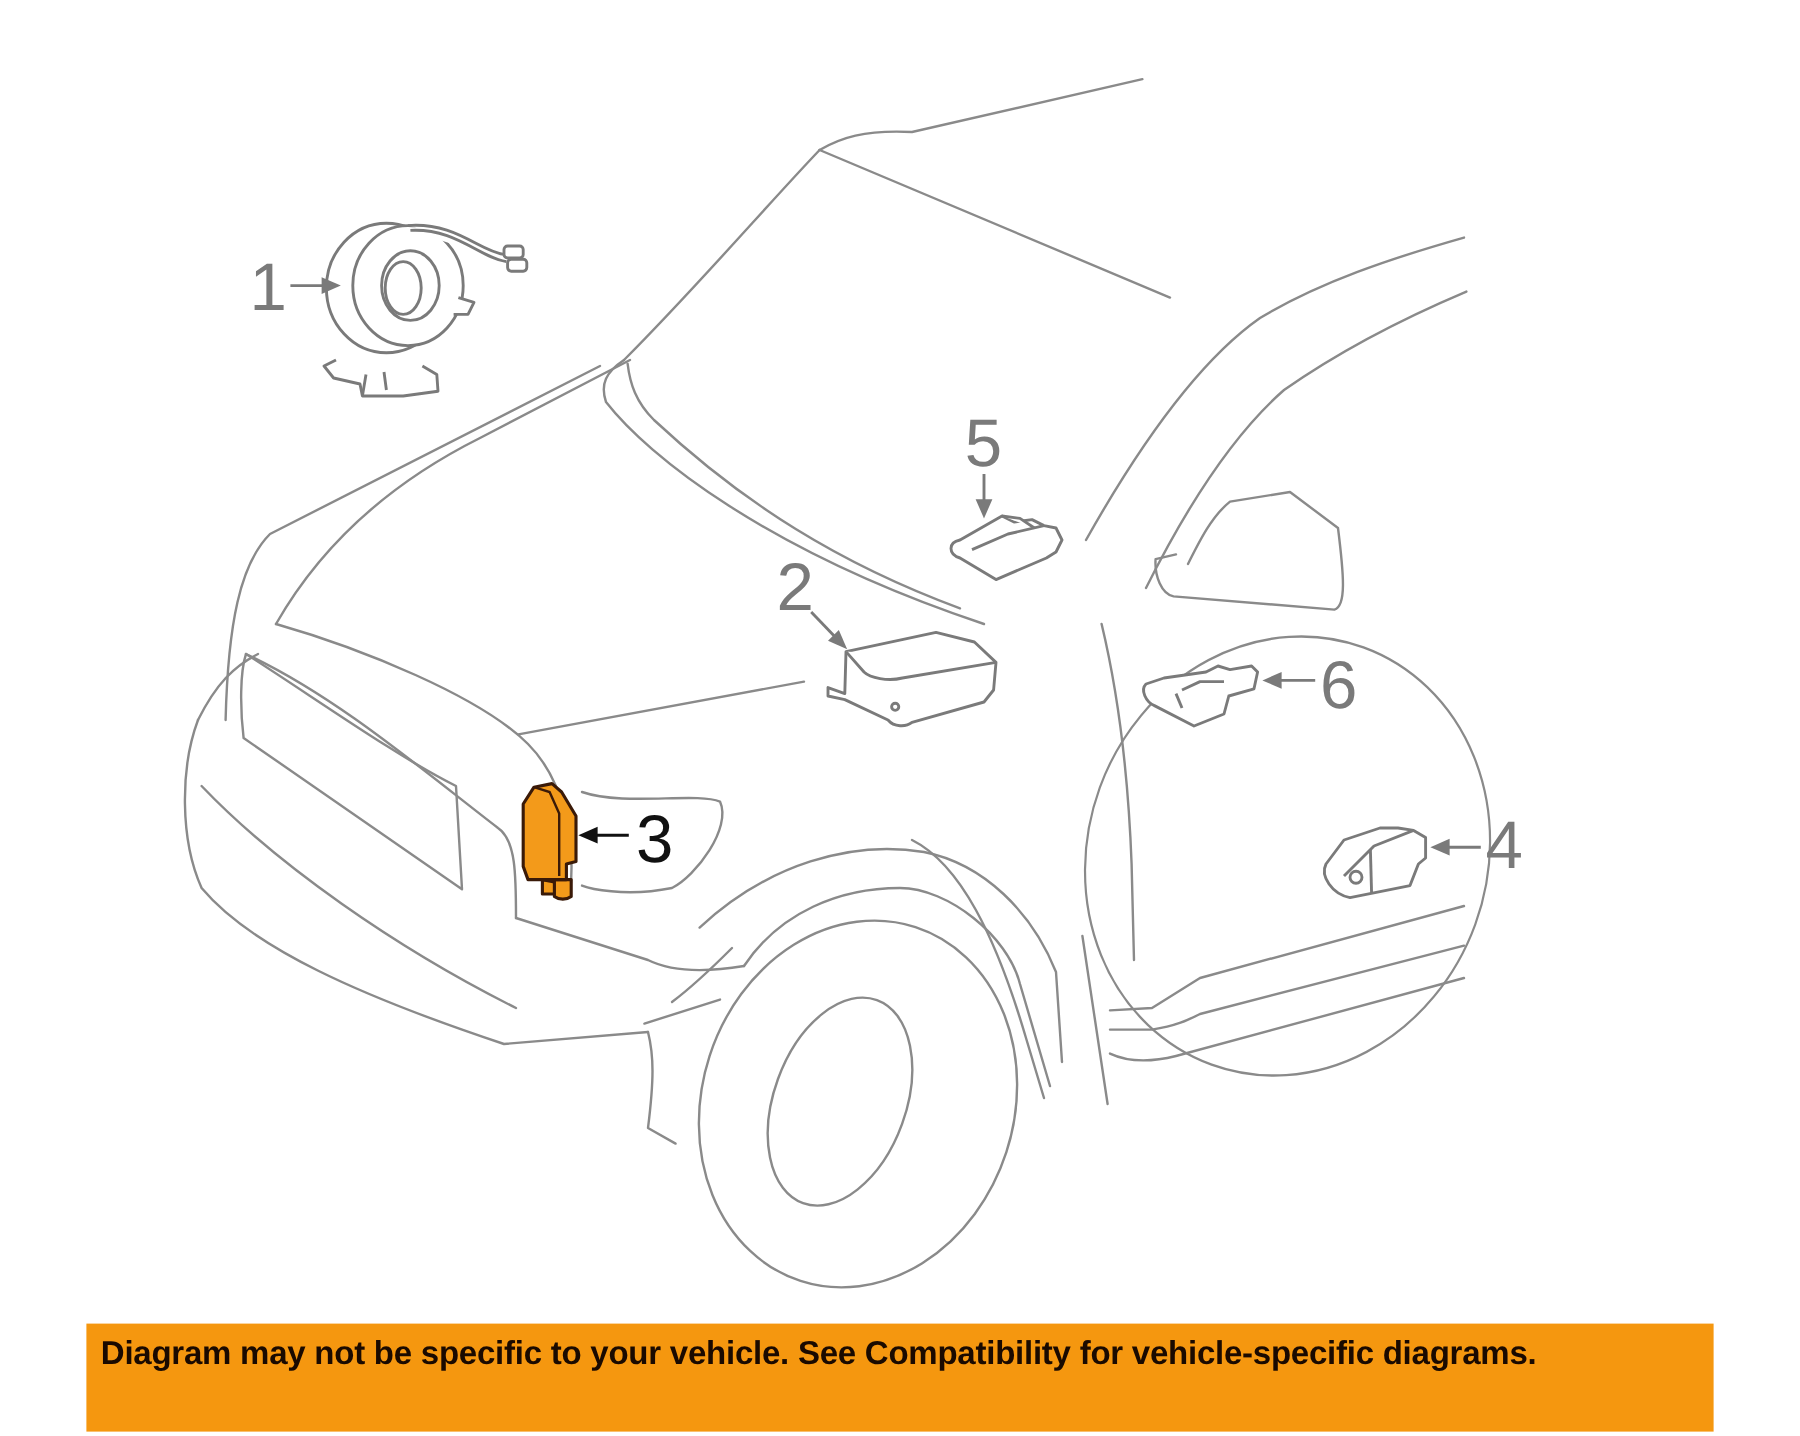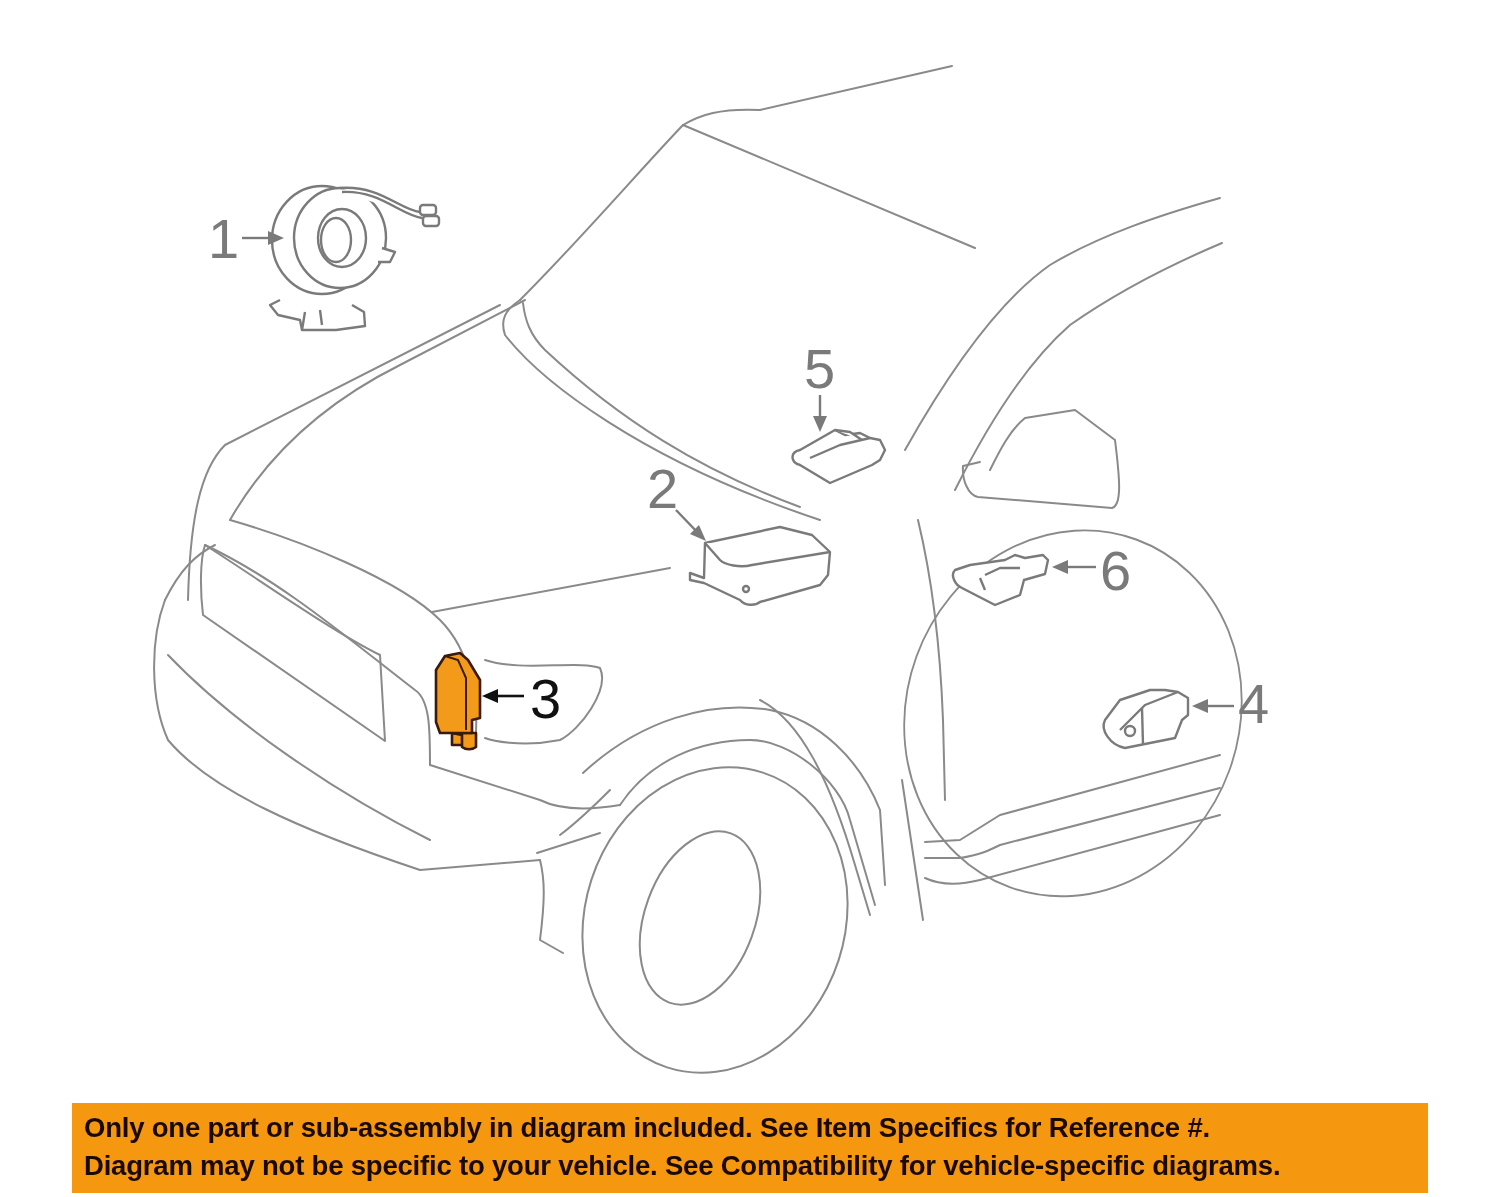--- a/index.html
+++ b/index.html
@@ -147,15 +147,14 @@
     <path class="part" d="M980,578 L985,590"></path>
   </g>
   <g>
     <text class="callout" x="1100" y="590">6</text>
     <line class="arrow" x1="1096" y1="567" x2="1066" y2="567"></line>
     <polygon class="arrowhead" points="1052,567 1068,560 1068,574"></polygon>
   </g>
 </svg>
 
 <div id="notice">
-  <div>Only one part or sub-assembly in diagram included. See Item Specifics for Reference #.</div>
   <div>Diagram may not be specific to your vehicle. See Compatibility for vehicle-specific diagrams.</div>
 </div>
 
 </body></html>

